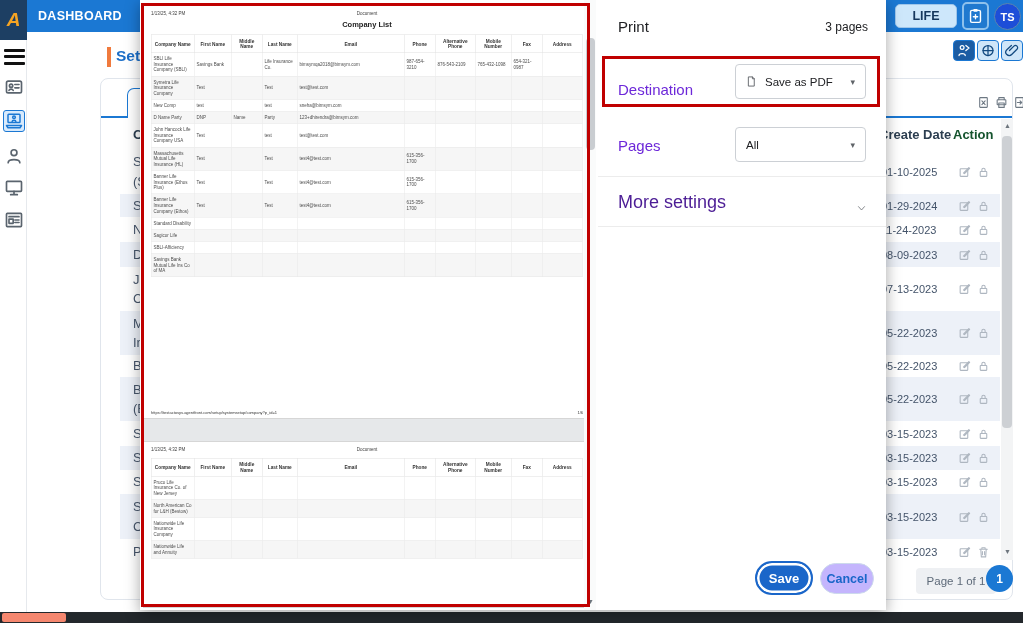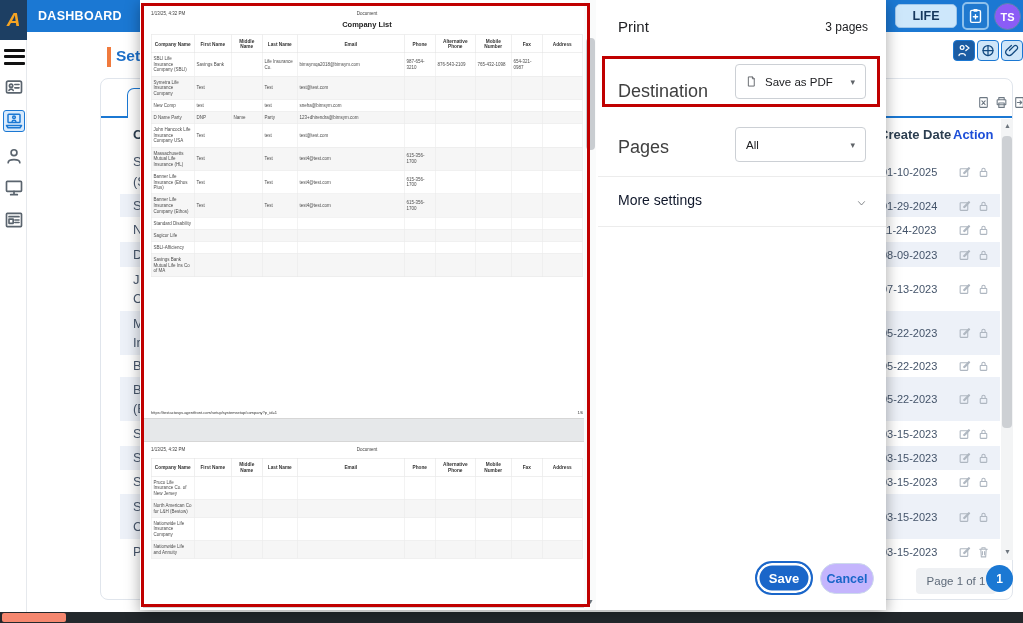--- a/index.html
+++ b/index.html
@@ -10,21 +10,21 @@
   
   .navbar{position:absolute;left:0;top:0;width:1023px;height:32px;background:#1b78d3}
   .brand{position:absolute;left:0;top:0;width:27px;height:40px;background:#1d3f63;color:#f5a423;
          font-weight:bold;font-style:italic;font-size:19px;display:flex;align-items:center;justify-content:center;z-index:2}
   .nav-menu{position:absolute;left:38px;top:0;height:32px;display:flex;gap:34px;align-items:center;
             color:#fff;font-size:12.5px;font-weight:bold;letter-spacing:.3px}
   .life-btn{position:absolute;left:895px;top:4px;width:62px;height:24px;background:#cde7fb;border:1px solid #9fc6ea;
             border-radius:5px;color:#16385e;font-size:12.5px;font-weight:bold;display:flex;align-items:center;justify-content:center}
   .clip-btn{position:absolute;left:962px;top:2px;width:27px;height:28px;background:#2079cf;border:2px solid #8ec1ec;
             border-radius:5px;color:#fff;padding:3px}
-  .avatar{position:absolute;left:994px;top:3px;width:27px;height:27px;border-radius:50%;background:#8b5cf6;color:#fff;
+  .avatar{position:absolute;left:994px;top:3px;width:27px;height:27px;border-radius:50%;background:#1d4ed8;color:#fff;
           font-size:11px;font-weight:bold;display:flex;align-items:center;justify-content:center;border:1.5px solid #5b86ad}
 
   
   .rail{position:absolute;left:0;top:40px;width:27px;height:572px;background:#fff;border-right:1px solid #e6e9ed}
   .burger{position:absolute;left:4px;top:45px;width:21px;height:22px;cursor:pointer}
   .burger i{display:block;height:3px;background:#111;margin:3.5px 0;border-radius:1px}
   .side-btn{position:absolute;left:3px;width:22px;height:22px;color:#5a646e;padding:1px;border-radius:3px}
   .side-btn.active{color:#1b78d3;background:#d8eafc;border:1.5px solid #1b78d3}
 
   
@@ -35,21 +35,21 @@
   .tab{position:absolute;left:127px;top:88px;width:85px;height:30px;background:#fff;border:1.5px solid #1b78d3;
        border-bottom:none;border-radius:7px 7px 0 0;color:#1b6ec8;font-size:13px;display:flex;align-items:center;justify-content:center;z-index:3}
 
   #bg-table{position:absolute;left:120px;top:119px;width:880px;z-index:1}
   .thead{display:flex;height:30px;align-items:center;font-weight:bold;font-size:13px;color:#2c3e50}
   .c-name{width:200px;padding-left:13px;overflow:hidden}
   .sp{flex:1}
   .c-date{width:72px;padding-left:5px;font-size:11px;color:#44546a;white-space:nowrap}
   .thead .c-date{padding-left:3px;font-size:13px;color:#2c3e50}
   .c-act{width:52px;padding-left:10px;display:flex;gap:6px;align-items:center}
-  .thead .c-act{padding-left:5px;font-size:13px;color:#1d4ed8;display:block}
+  .thead .c-act{padding-left:5px;font-size:13px;color:#14532d;display:block}
   .trow{display:flex;align-items:center;font-size:13px;color:#47566b;cursor:pointer}
   .trow.alt{background:#edf1f8}
   .trow .c-name{line-height:1.5;max-height:100%}
   .trow.nowrap .c-name{white-space:nowrap}
   .act-ic{width:13px;height:14px;color:#aeb6c0;cursor:pointer}
 
   .toolicons{position:absolute;left:977px;top:95px;display:flex;gap:5px;color:#6d7883;z-index:1}
   .tico{width:13px;height:15px;cursor:pointer}
   .quickbar{position:absolute;left:953px;top:40px;display:flex;gap:2px;z-index:1}
   .qbtn{width:22px;height:21px;border:1.5px solid #1b78d3;border-radius:4px;background:#cfe6f9;color:#134a80;padding:2px;cursor:pointer}
@@ -83,31 +83,31 @@
   .ptab td{border:1px solid #e7e7e7;padding:6px 4px;line-height:1.25;word-wrap:break-word;vertical-align:middle}
   .ptab tbody tr:nth-child(even){background:#f6f6f6}
   .pfoot{position:absolute;left:14px;right:14px;bottom:10px;display:flex;justify-content:space-between;font-size:8px;color:#333}
   .prevscroll{position:absolute;left:444px;top:0;width:12px;height:610px;background:#fafbfb}
   .prevthumb{position:absolute;left:446px;top:38px;width:9px;height:112px;background:#c9cdd1;border-radius:4px}
 
   .panel{position:absolute;left:458px;top:0;width:288px;height:610px;background:#fff}
   .phead{position:absolute;left:20px;right:18px;top:18px;display:flex;align-items:center}
   .ptitle2{font-size:15px;color:#202124}
   .pcount{margin-left:auto;font-size:12px;color:#202124}
-  .plabel{font-size:18px;color:#404040}
+  .plabel{font-size:15px;color:#6d28d9}
   .lab-dest{position:absolute;left:20px;top:81px}
   .lab-pages{position:absolute;left:20px;top:137px}
   .select{position:absolute;left:137px;width:131px;height:35px;border:1px solid #ccd0d5;border-radius:4px;display:flex;
           align-items:center;padding:0 10px;font-size:11.5px;color:#202124;background:#fff;cursor:pointer}
   #sel-dest{top:64px}
   #sel-pages{top:127px}
   .caret{margin-left:auto;color:#5f6368;font-size:9px}
   .dicon{width:11px;height:13px;color:#5f6368;margin-right:8px;flex:none}
   .pdivider{position:absolute;left:0;right:0;height:1px;background:#ececec}
-  .more{position:absolute;left:20px;right:18px;top:192px;display:flex;align-items:flex-end;font-size:14px;color:#0f172a;cursor:pointer}
+  .more{position:absolute;left:20px;right:18px;top:192px;display:flex;align-items:flex-end;font-size:18px;color:#4c1d95;cursor:pointer}
   .chev{margin-left:auto;width:13px;height:9px;color:#5f6368}
   .btn-save{position:absolute;left:157px;top:561px;width:58px;height:34px;border-radius:17px;background:#1a66c9;
             border:2px solid #1a66c9;box-shadow:inset 0 0 0 2.5px #fff;color:#fff;font-size:13px;font-weight:bold;
             display:flex;align-items:center;justify-content:center;cursor:pointer}
   .btn-cancel{position:absolute;left:222px;top:563px;width:54px;height:31px;border-radius:16px;background:#c4b5fd;
               border:1.5px solid #ccd9ec;color:#1a66c9;font-size:12.5px;font-weight:bold;
               display:flex;align-items:center;justify-content:center;cursor:pointer}
 
   .ann1{position:absolute;left:141px;top:3px;width:449px;height:604px;border:3px solid #c00000;z-index:30;pointer-events:none}
   .ann2{position:absolute;left:602px;top:56px;width:278px;height:51px;border:3px solid #c00000;z-index:30;pointer-events:none}

